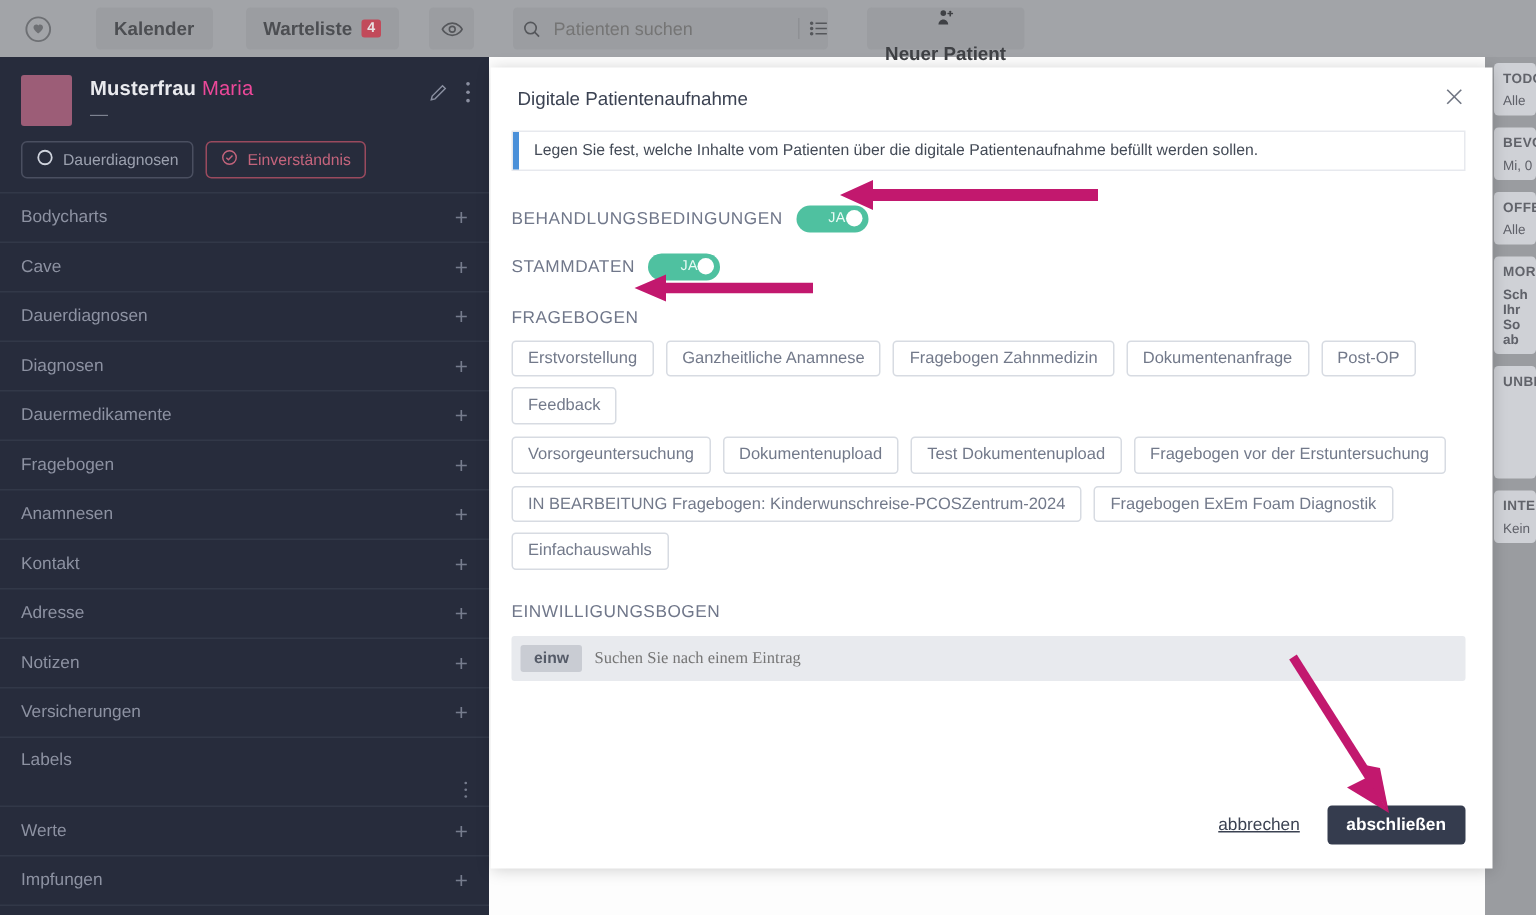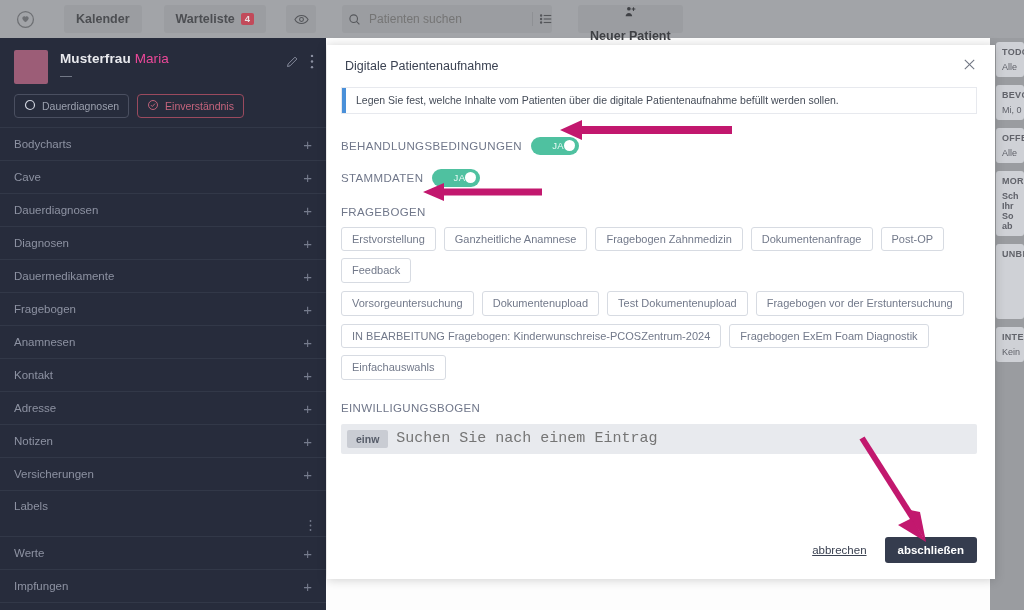--- a/index.html
+++ b/index.html
@@ -139,21 +139,21 @@
   .searchbox {
     margin-top:10px; background:#e8eaee; height:30px; display:flex; align-items:center;
     padding:0 6px; gap:8px; border-radius:2px;
   }
   .searchbox .tag {
     background:#c9ccd3; color:#555b68; font-size:10.5px; font-weight:bold;
     padding:3px 9px; border-radius:2px;text-align:right;
   }
   .searchbox .sinp {
     flex:1; border:none; background:transparent; outline:none;
-    font-size:15px; color:#8b909c; font-family:Liberation Mono, monospace;
+    font-size:11px; color:#8b909c; font-family:Liberation Serif, serif;
   }
 
   .m-foot { padding:0 18px 16px 18px; display:flex; justify-content:flex-end; align-items:center; gap:18px; }
   .lnk { font-size:11.5px; color:#3b4252; text-decoration:underline; cursor:pointer; }
   .btn-primary {
     background:#353c4e; color:#ffffff; font-size:11.5px; font-weight:bold;
     padding:7px 13px; border-radius:3px; border:none; cursor:pointer;
     font-family:"Liberation Sans", sans-serif;
   }
 

